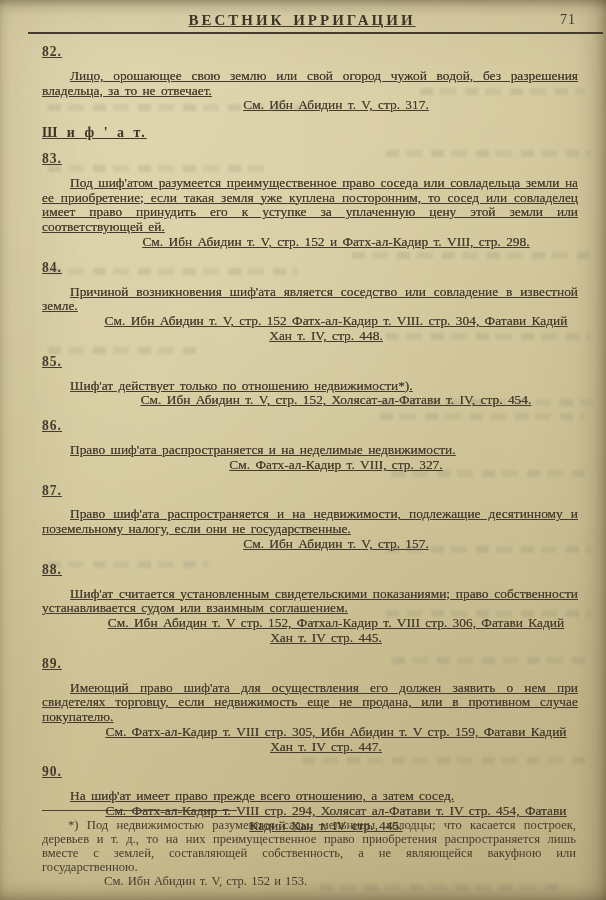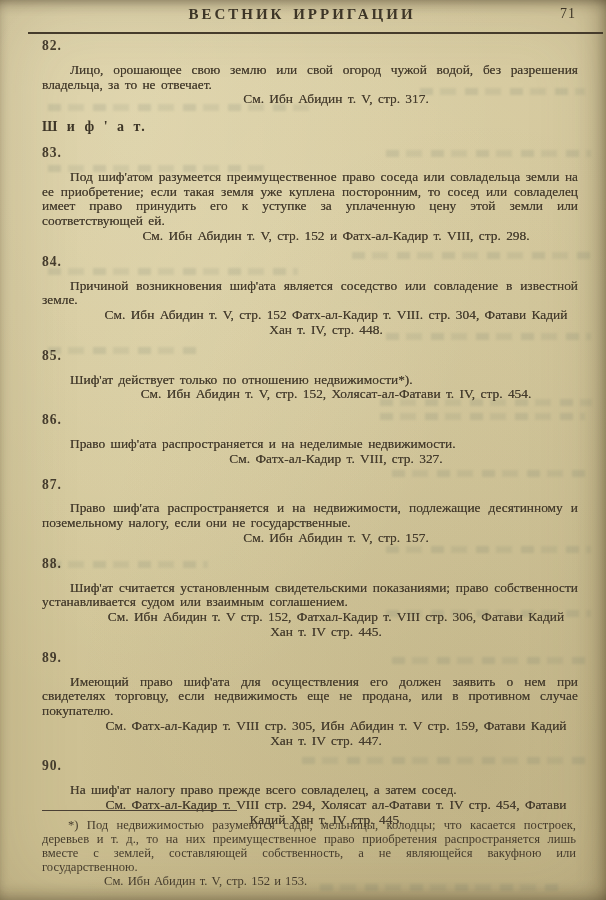--- a/index.html
+++ b/index.html
@@ -36,24 +36,25 @@
   
   .ghost{
     position:absolute;height:7px;display:block;
     background:repeating-linear-gradient(90deg,
       rgba(100,114,99,.30) 0 13px, rgba(100,114,99,0) 13px 20px,
       rgba(100,114,99,.22) 20px 36px, rgba(100,114,99,0) 36px 45px);
     filter:blur(.8px);opacity:.5;pointer-events:none;
   }
   .content{
     position:relative;
-    padding:7px 28px 0 42px;
+    padding:13px 28px 0 42px;
     font-size:13.4px;
     line-height:14.8px;
     word-spacing:2px;
+    text-decoration:underline;
   }
   .header{position:relative;height:21px;}
   .journal-title{
     display:block;text-align:center;
     transform:translateX(-8px);
     font-size:15px;font-weight:700;letter-spacing:3px;
     color:#3d3527;
   }
   .page-number{
     position:absolute;right:2px;top:0;
@@ -176,21 +177,21 @@
     </section>
 
     <section>
       <div class="sec-num">89.</div>
       <p class="body-text">Имеющий право шиф'ата для осуществления его должен заявить о нем при свидетелях торговцу, если недвижимость еще не продана, или в противном случае покупателю.</p>
       <p class="refs">См. Фатх-ал-Кадир т. VIII стр. 305, Ибн Абидин т. V стр. 159, Фатави Кадий Хан т. IV стр. 447.</p>
     </section>
 
     <section>
       <div class="sec-num">90.</div>
-      <p class="body-text">На шиф'ат налогу право прежде всего совладелец, а затем сосед.</p>
+      <p class="body-text">На шиф'ат имеет право прежде всего отношению, а затем сосед.</p>
       <p class="refs">См. Фатх-ал-Кадир т. VIII стр. 294, Холясат ал-Фатави т. IV стр. 454, Фатави Кадий Хан т. IV стр. 445.</p>
     </section>
 
   </div>
 
   <div class="footnote">
     <div class="footnote-rule"></div>
     <p class="footnote-text">*) Под недвижимостью разумеются сады, мельницы, колодцы; что касается построек, деревьев и т. д., то на них преимущественное право приобретения распространяется лишь вместе с землей, составляющей собственность, а не являющейся вакуфною или государственною.</p>
     <p class="footnote-ref">См. Ибн Абидин т. V, стр. 152 и 153.</p>
   </div>

